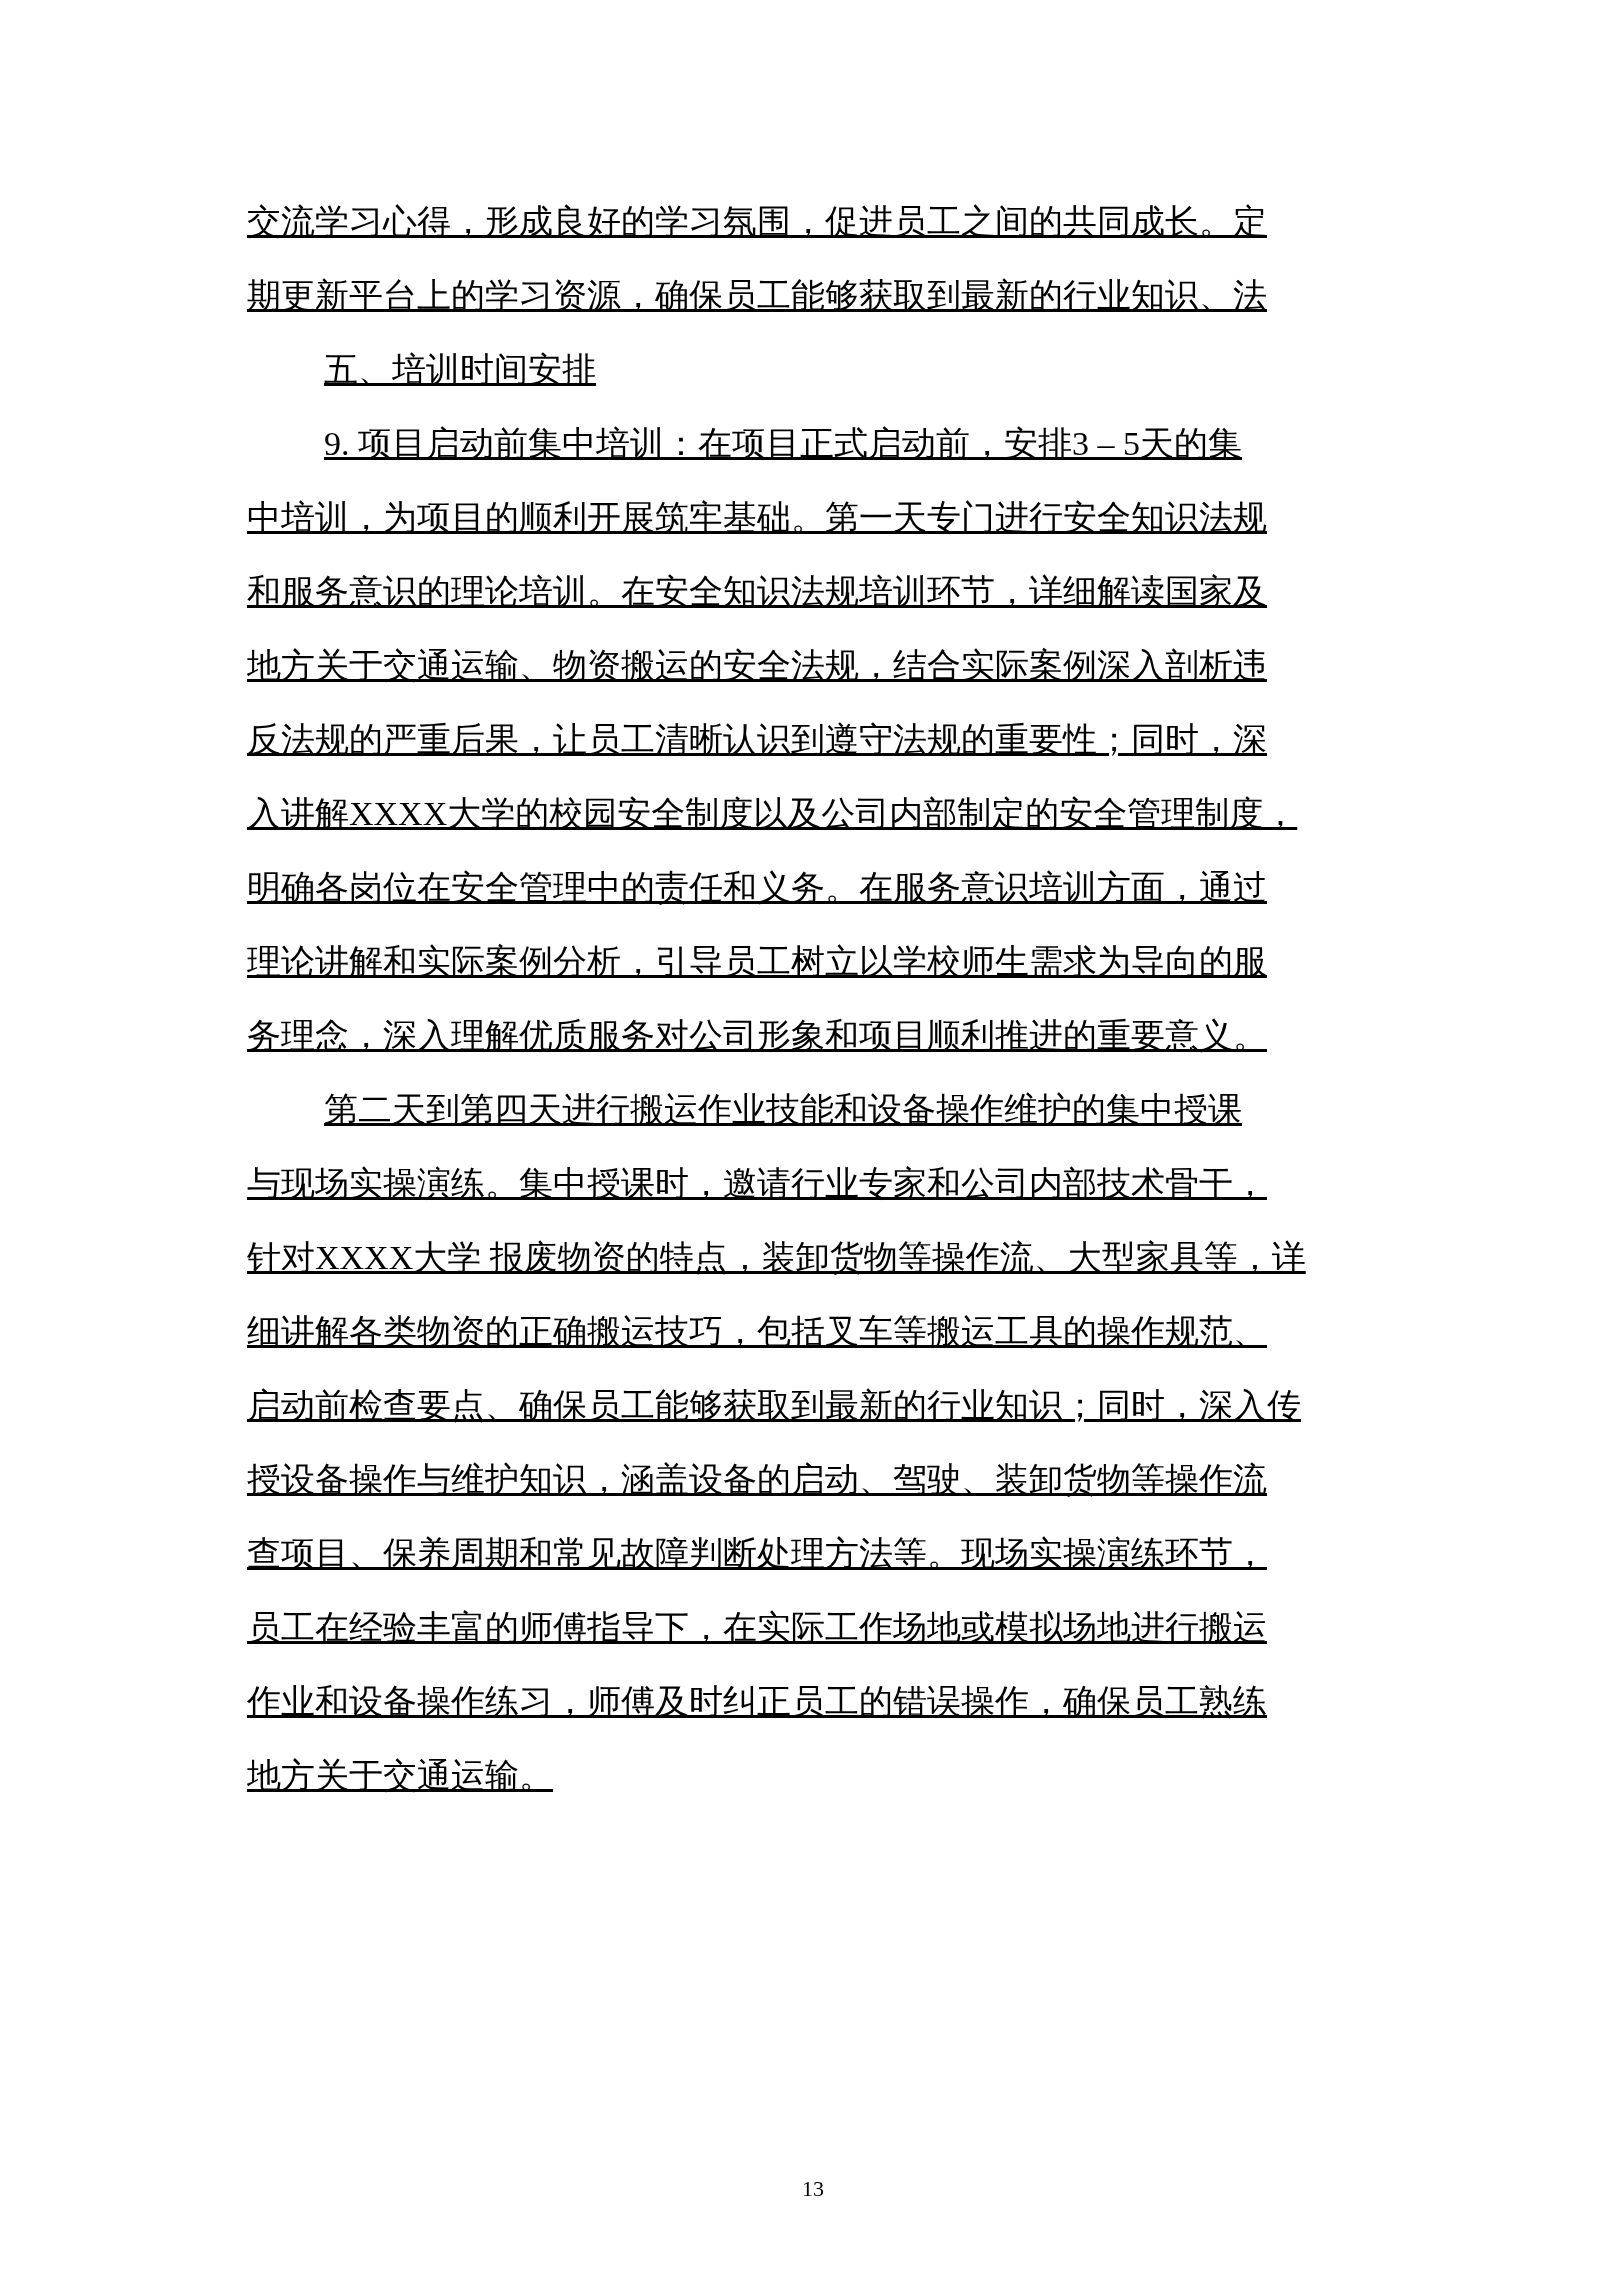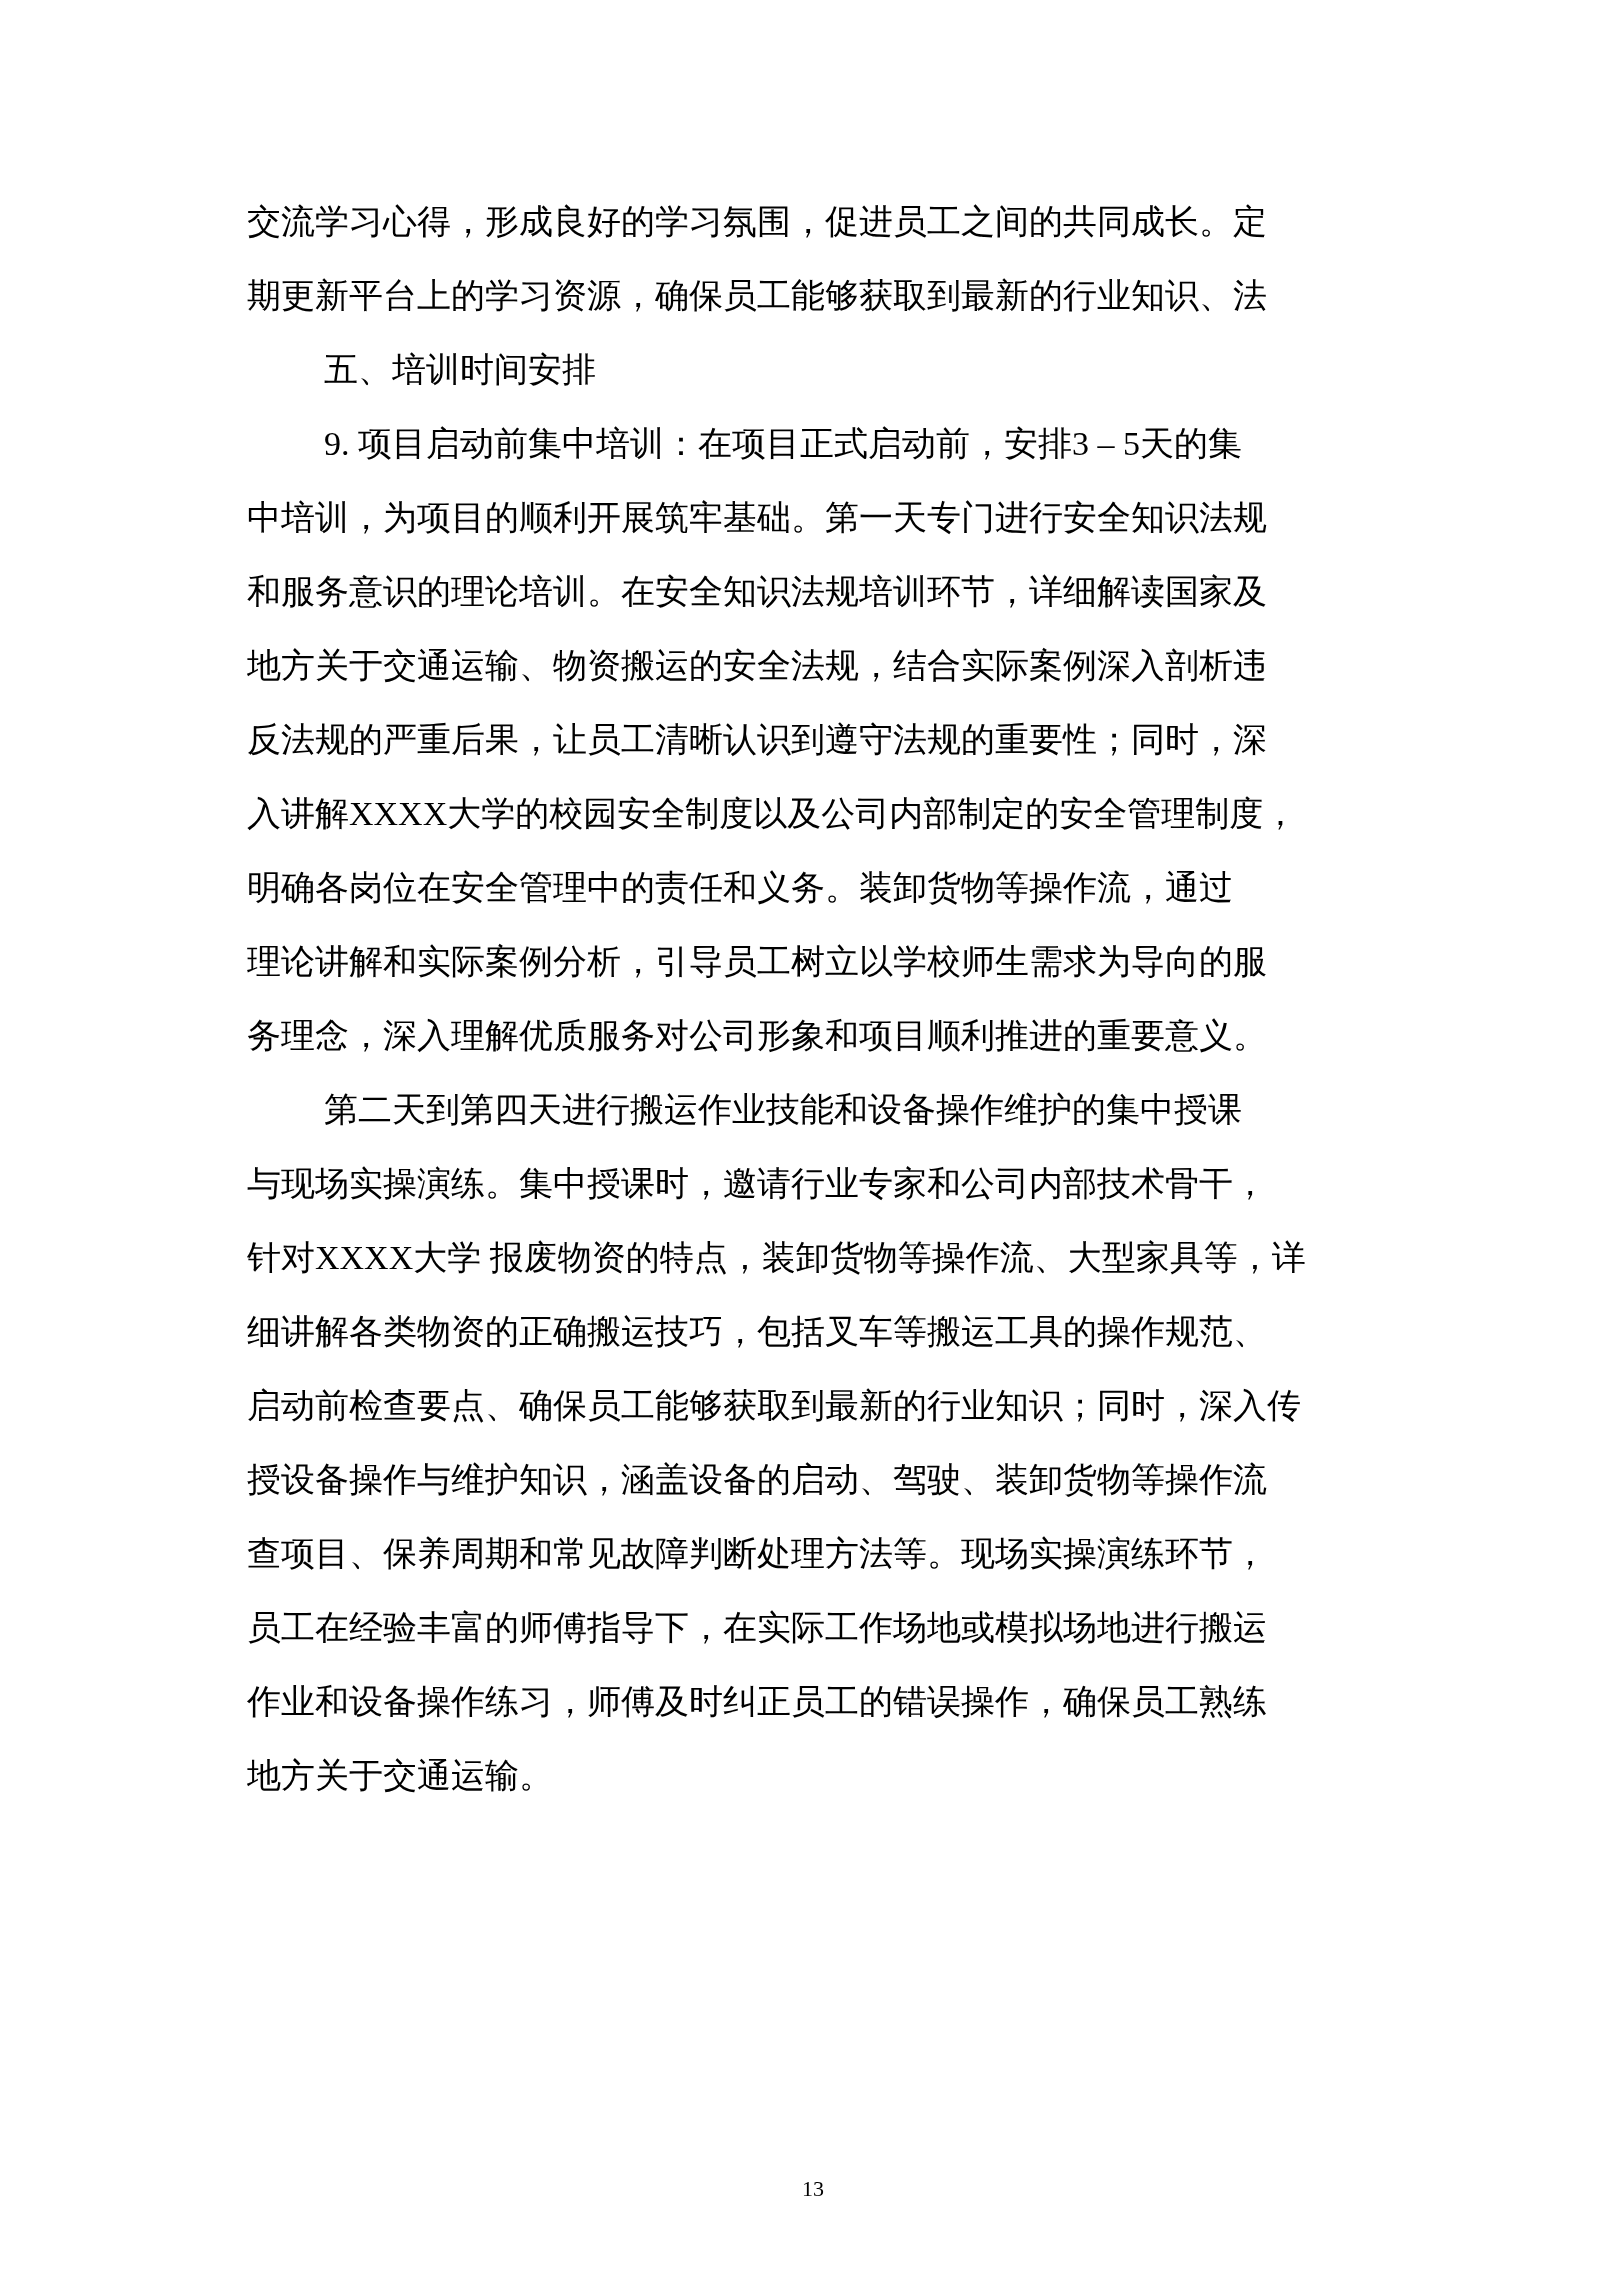--- a/index.html
+++ b/index.html
@@ -29,20 +29,21 @@
     top: 185px;
     width: 1132px;
   }
   .line {
     height: 74px;
     line-height: 74px;
     font-size: 34px;
     white-space: pre;
     overflow: visible;
     letter-spacing: 0px;
+    text-decoration: underline;
   }
   .indent {
     padding-left: 77px;
   }
   .page-number {
     position: absolute;
     left: 802px;
     top: 2176px;
     width: 105px;
     font-size: 22px;
@@ -57,21 +58,21 @@
   <div class="body-text">
     <div class="line">交流学习心得，形成良好的学习氛围，促进员工之间的共同成长。定</div>
     <div class="line">期更新平台上的学习资源，确保员工能够获取到最新的行业知识、法</div>
     <div class="line indent">五、培训时间安排</div>
     <div class="line indent">9. 项目启动前集中培训：在项目正式启动前，安排3 – 5天的集</div>
     <div class="line">中培训，为项目的顺利开展筑牢基础。第一天专门进行安全知识法规</div>
     <div class="line">和服务意识的理论培训。在安全知识法规培训环节，详细解读国家及</div>
     <div class="line">地方关于交通运输、物资搬运的安全法规，结合实际案例深入剖析违</div>
     <div class="line">反法规的严重后果，让员工清晰认识到遵守法规的重要性；同时，深</div>
     <div class="line">入讲解XXXX大学的校园安全制度以及公司内部制定的安全管理制度，</div>
-    <div class="line">明确各岗位在安全管理中的责任和义务。装卸货物等操作流，通过</div>
+    <div class="line">明确各岗位在安全管理中的责任和义务。在服务意识培训方面，通过</div>
     <div class="line">理论讲解和实际案例分析，引导员工树立以学校师生需求为导向的服</div>
     <div class="line">务理念，深入理解优质服务对公司形象和项目顺利推进的重要意义。</div>
     <div class="line indent">第二天到第四天进行搬运作业技能和设备操作维护的集中授课</div>
     <div class="line">与现场实操演练。集中授课时，邀请行业专家和公司内部技术骨干，</div>
     <div class="line">针对XXXX大学 报废物资的特点，装卸货物等操作流、大型家具等，详</div>
     <div class="line">细讲解各类物资的正确搬运技巧，包括叉车等搬运工具的操作规范、</div>
     <div class="line">启动前检查要点、确保员工能够获取到最新的行业知识；同时，深入传</div>
     <div class="line">授设备操作与维护知识，涵盖设备的启动、驾驶、装卸货物等操作流</div>
     <div class="line">查项目、保养周期和常见故障判断处理方法等。现场实操演练环节，</div>
     <div class="line">员工在经验丰富的师傅指导下，在实际工作场地或模拟场地进行搬运</div>

